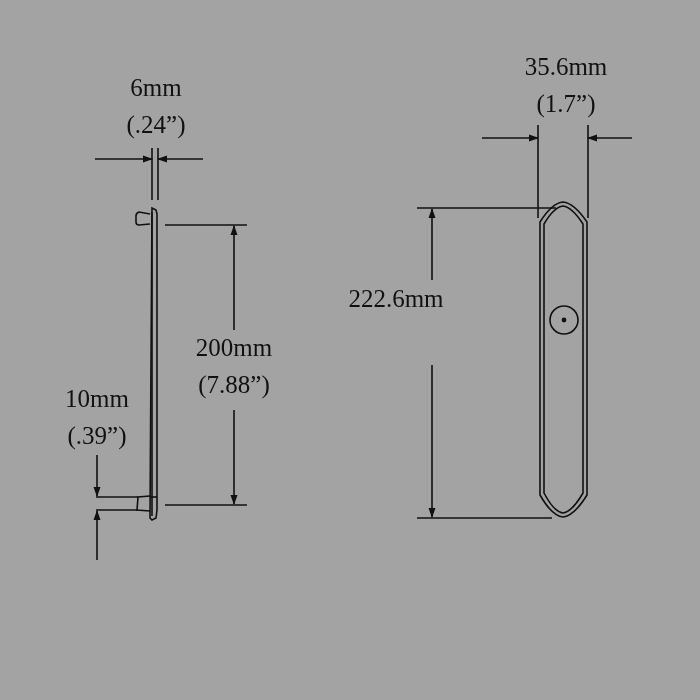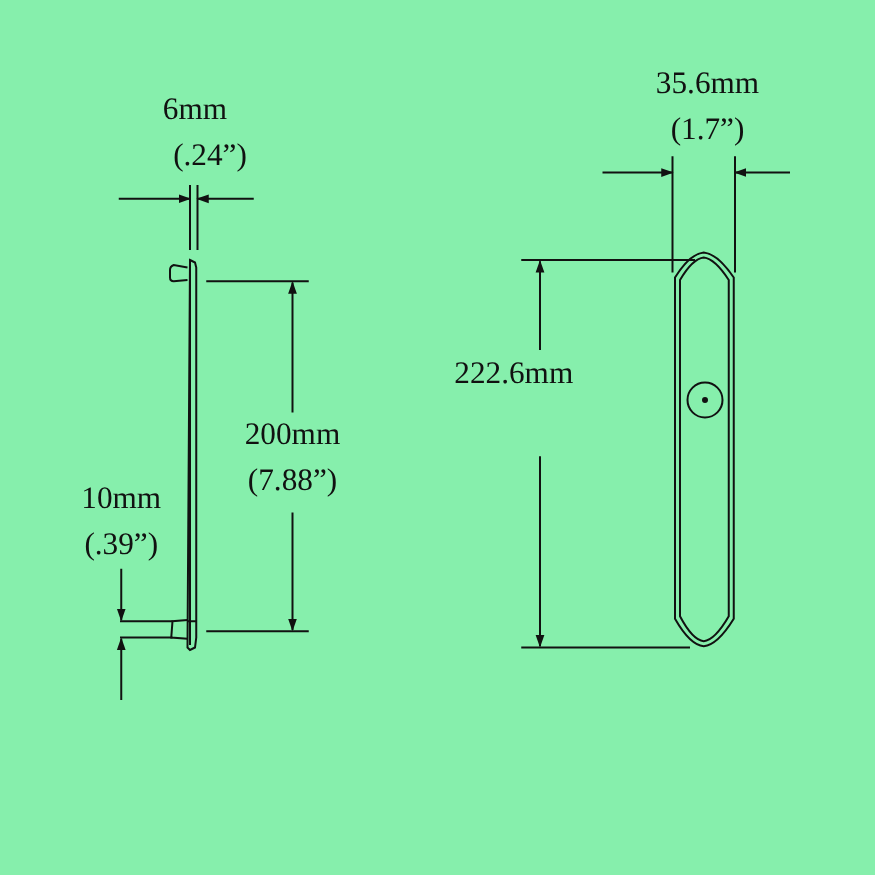--- a/index.html
+++ b/index.html
@@ -1,16 +1,16 @@
 <!DOCTYPE html>
 <html><head>
   <meta charset="utf-8">
   <style>
     html, body { margin: 0; padding: 0; background: #ffffff; }
-    #canvas { position: relative; width: 700px; height: 700px; background: #86efac; overflow: hidden; }
+    #canvas { position: relative; width: 700px; height: 700px; background: #a3a3a3; overflow: hidden; }
     svg { position: absolute; left: 0; top: 0; }
     .lbl { position: absolute; font-family: "Liberation Serif", "DejaVu Serif", serif; font-size: 25px; color: #111; line-height: 30px; text-align: center; white-space: nowrap; transform: translateX(-50%); }
   </style>
 </head>
 <body>
 
 <div id="canvas">
   <svg width="700" height="700" viewBox="0 0 700 700">
     <defs>
       <marker id="arr" markerWidth="10" markerHeight="10" refX="9" refY="5" orient="auto" markerUnits="userSpaceOnUse">
@@ -71,25 +71,25 @@
       <g>
         <line x1="417" y1="208" x2="556" y2="208"></line>
         <line x1="417" y1="518" x2="552" y2="518"></line>
         <line x1="432" y1="280" x2="432" y2="209" marker-end="url(#arr)"></line>
         <line x1="432" y1="365" x2="432" y2="517" marker-end="url(#arr)"></line>
       </g>
     </g>
   </svg>
 
   <div class="lbl" style="left:156px; top:73px;">6mm</div>
-  <div class="lbl" style="left:168px; top:110px;">(.24”)</div>
+  <div class="lbl" style="left:156px; top:110px;">(.24”)</div>
 
   <div class="lbl" style="left:234px; top:333px;">200mm</div>
   <div class="lbl" style="left:234px; top:370px;">(7.88”)</div>
 
   <div class="lbl" style="left:97px; top:384px;">10mm</div>
   <div class="lbl" style="left:97px; top:421px;">(.39”)</div>
 
   <div class="lbl" style="left:566px; top:52px;">35.6mm</div>
   <div class="lbl" style="left:566px; top:89px;">(1.7”)</div>
 
-  <div class="lbl" style="left:396px; top:284px;margin-left:15px;">222.6mm</div>
+  <div class="lbl" style="left:396px; top:284px;">222.6mm</div>
 </div>
 
 </body></html>

